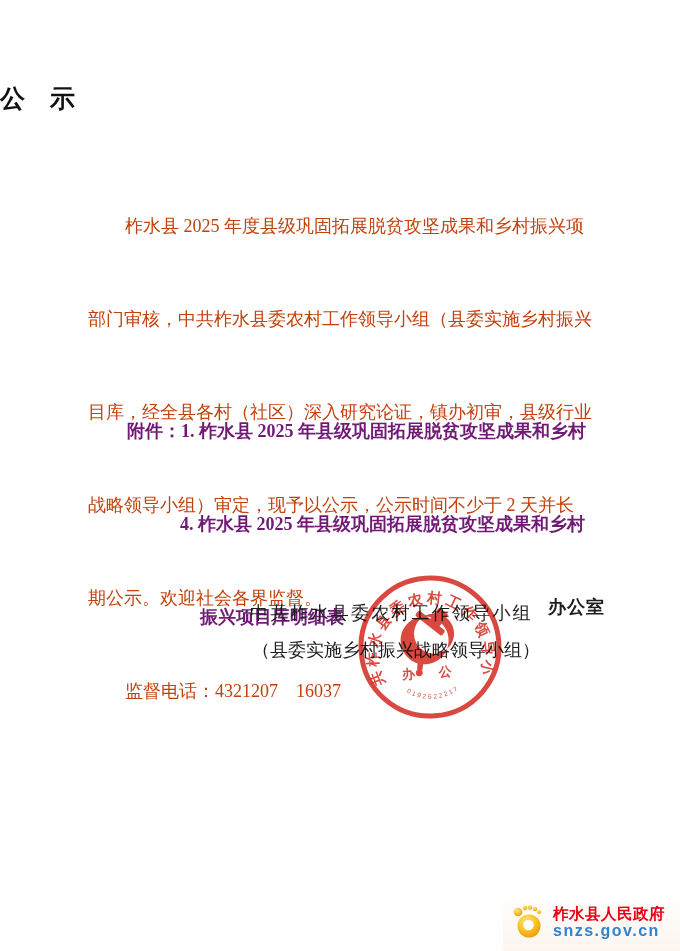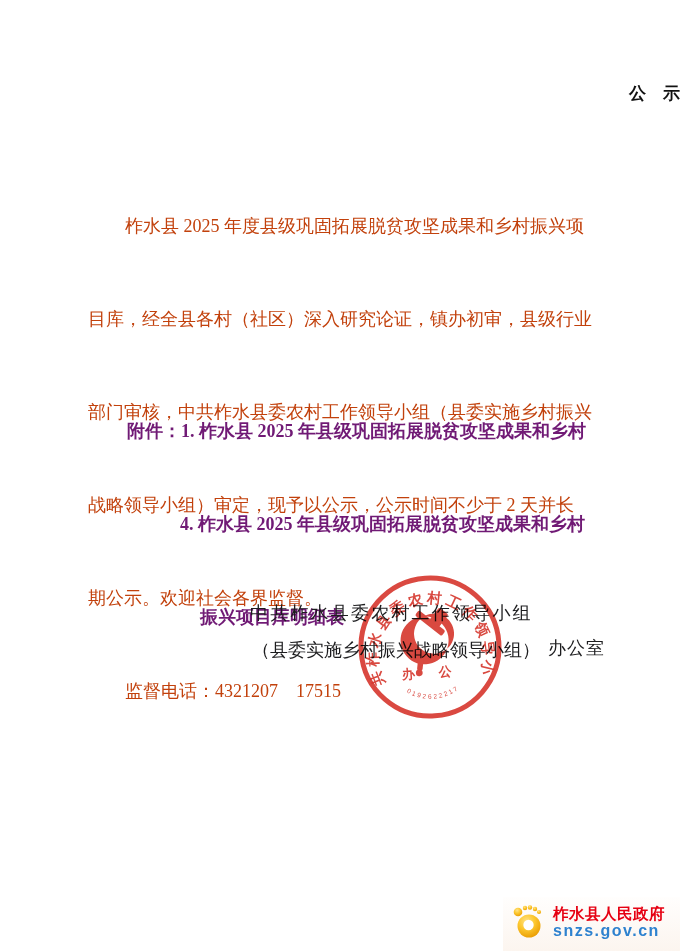--- a/index.html
+++ b/index.html
@@ -12,24 +12,24 @@
     height: 951px;
     background: #ffffff;
     overflow: hidden;
   }
 
   .doc-title {
     position: absolute;
     top: 82px;
     left: 0;
     width: 100%;
-    text-align: right;
+    text-align: left;
     font-family: "Liberation Sans", "DejaVu Sans", sans-serif;
     font-weight: 700;
-    font-size: 17px;
+    font-size: 25px;
     color: #111111;
     white-space: pre;
   }
 
   .body-block {
     position: absolute;
     left: 88px;
     top: 149px;
     width: 512px;
     font-size: 18px;
@@ -55,21 +55,21 @@
   .attach-line.num { padding-left: 53px; }
   .attach-line.cont { padding-left: 73px; }
 
   .sig-line {
     position: absolute;
     font-size: 18px;
     color: #1d1d1f;
     white-space: pre;
   }
   .sig-org1 { left: 250px; top: 601px; letter-spacing: 2.2px; }
-  .sig-office { left: 548px; top: 636px; letter-spacing: 1px; }
+  .sig-office { left: 548px; top: 595px; letter-spacing: 1px; font-weight: bold; }
   .sig-org2 { left: 252px; top: 638px; }
   .sig-date { left: 352px; top: 682px; font-size: 17.5px; }
 
   .seal {
     position: absolute;
     left: 355px;
     top: 572px;
     width: 150px;
     height: 150px;
     mix-blend-mode: multiply;
@@ -117,25 +117,25 @@
 </style>
 </head>
 <body>
 
 <div class="page">
 
   <h1 class="doc-title">公　示</h1>
 
   <div class="body-block">
     <div class="body-line indent">柞水县 2025 年度县级巩固拓展脱贫攻坚成果和乡村振兴项</div>
+    <div class="body-line">部门审核，中共柞水县委农村工作领导小组（县委实施乡村振兴</div>
     <div class="body-line">目库，经全县各村（社区）深入研究论证，镇办初审，县级行业</div>
-    <div class="body-line">部门审核，中共柞水县委农村工作领导小组（县委实施乡村振兴</div>
     <div class="body-line">战略领导小组）审定，现予以公示，公示时间不少于 2 天并长</div>
     <div class="body-line">期公示。欢迎社会各界监督。</div>
-    <div class="body-line indent">监督电话：4321207　17515</div>
+    <div class="body-line indent">监督电话：4321207　16037</div>
   </div>
 
   <div class="attach-block">
     <div class="attach-line">附件：1. 柞水县 2025 年县级巩固拓展脱贫攻坚成果和乡村</div>
     <div class="attach-line num">4. 柞水县 2025 年县级巩固拓展脱贫攻坚成果和乡村</div>
     <div class="attach-line cont">振兴项目库明细表</div>
   </div>
 
   <div class="sig-line sig-org1">中共柞水县委农村工作领导小组</div>
   <div class="sig-line sig-office">办公室</div>

